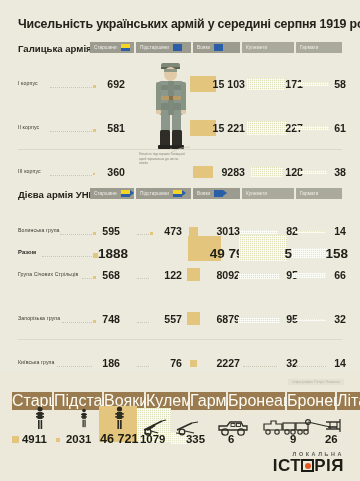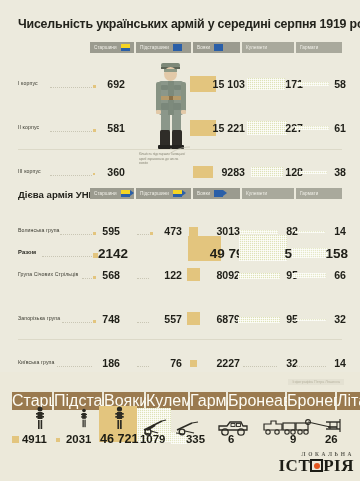--- a/index.html
+++ b/index.html
@@ -109,21 +109,21 @@
   .credit {
     position: absolute; right: 16px; top: 7px; font-size: 3.6px;
     color: #b9b5a2; background: #e4e1d2; padding: 1px 4px; white-space: nowrap;
   }
   .bot-legend { position: absolute; left: 12px; top: 20px; display: flex; gap: 2px; }
   .bot-col { position: absolute; text-align: center; }
   .bot-num { font-size: 11.4px; font-weight: bold; color: #1c1c15; white-space: nowrap; }
   .bot-num.big { font-size: 12.6px; }
 
   
-  .logo { position: absolute; right: 6px; bottom: 7px; text-align: right; font-family: Liberation Serif, serif; }
+  .logo { position: absolute; right: 16px; bottom: 7px; text-align: right; }
   .logo-top {
     font-size: 5.4px; letter-spacing: 2.6px; color: #5a5a50; font-weight: bold;
   }
   .logo-bot {
     font-size: 17px; font-weight: bold; letter-spacing: .5px; color: #1d1d16;
     line-height: 1; position: relative;
   }
   .logo-o {
     display: inline-block; width: 13px; height: 13px; border: 2.4px solid #1d1d16;
     position: relative; vertical-align: -1px;
@@ -136,20 +136,21 @@
 </style>
 </head>
 <body>
 
 <div class="page">
 
   <div class="main-title">Чисельність українських армій у середині серпня 1919 року</div>
 
   <div class="section" style="top:42px;">
     <div class="sec-head">
+      <div class="sec-title">Галицька армія</div>
       <div class="legend" style="left:90px;">
         <div class="chip grey" style="width:44px;">
           <span>Старшини</span>
           <span class="flag ua"></span>
         </div>
         <div class="chip grey" style="width:55px;">
           <span>Підстаршини</span>
           <span class="flag blue"></span>
         </div>
         <div class="chip grey" style="width:47px;">
@@ -236,21 +237,21 @@
 
     <div class="annot" style="left:139px; top:110px;">Кількість підстаршин Галицької армії зарахована до числа вояків</div>
     <svg class="annot-line" style="left:160px; top:104px;" width="32" height="10">
       <path d="M30 1 C22 1 14 4 8 9" stroke="#c4c1b0" stroke-width="0.7" fill="none"></path>
     </svg>
 
     <div class="row totalrow" style="top:112px; height:30px;">
       <div class="label" style="top:14px;">Разом</div>
       <div class="dots" style="left:42px; width:50px; top:21px;"></div>
       <div class="bar tiny" style="left:93px; top:18px; width:5px; height:5px;"></div>
-      <div class="val total-val" style="right:232px; top:11px;">2142</div>
+      <div class="val total-val" style="right:232px; top:11px;">1888</div>
       <div class="bar gold" style="left:188px; top:1px; width:33px; height:25px;"></div>
       <div class="val total-val" style="right:109px; top:11px;">49 795</div>
       <div class="bar green" style="left:239px; top:0px; width:48px; height:26px;"></div>
       <div class="val total-val" style="right:53px; top:11px;">546</div>
       <div class="bar greenpale" style="left:292px; top:13px; width:36px; height:10px;"></div>
       <div class="val total-val" style="right:12px; top:11px;">158</div>
     </div>
   </div>
 
   <div class="section" style="top:188px;">

